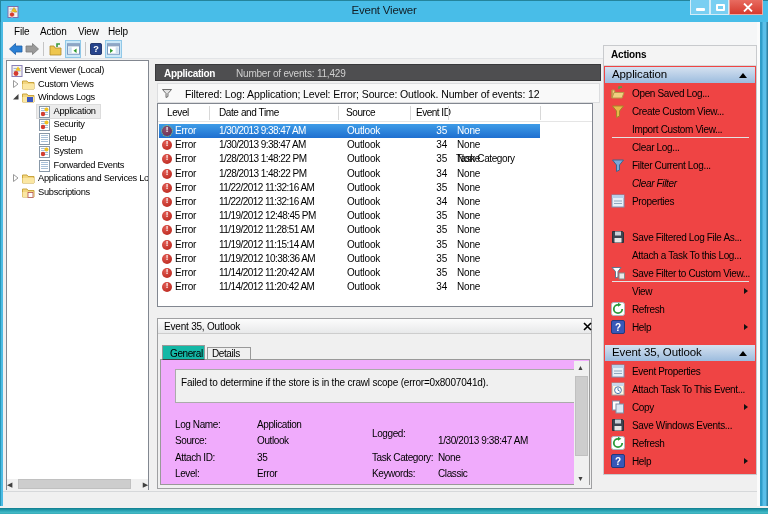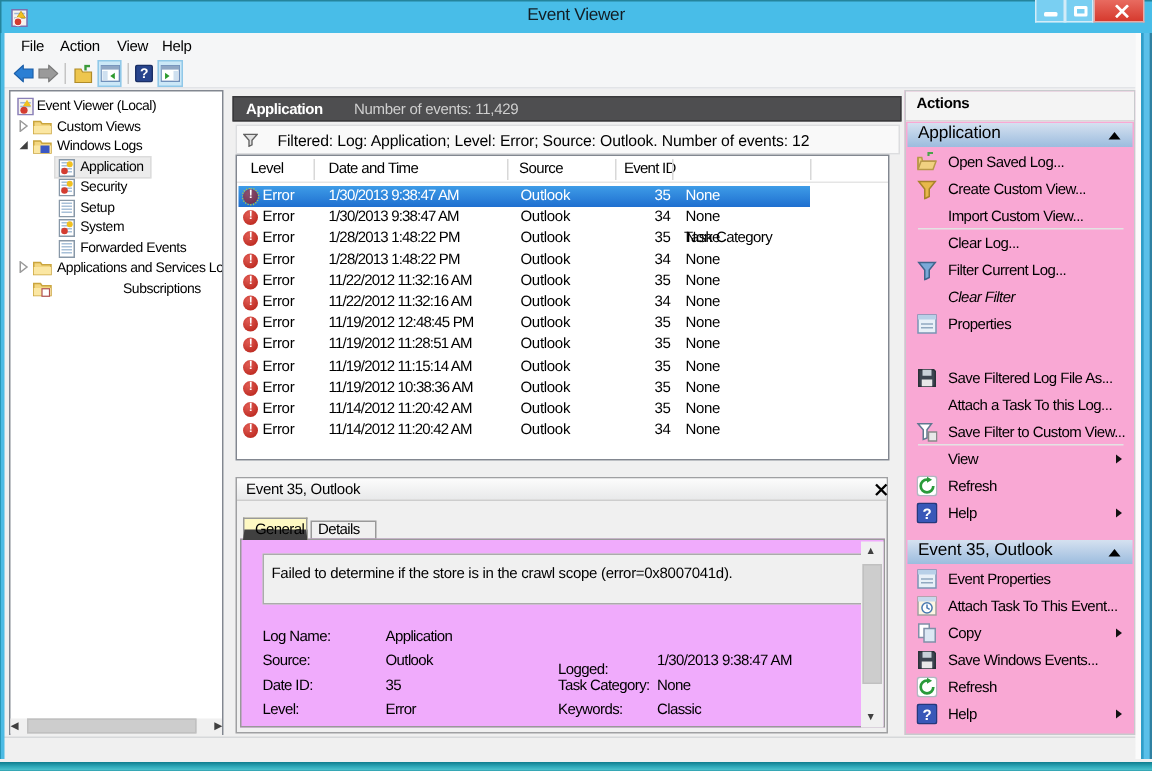--- a/index.html
+++ b/index.html
@@ -48,28 +48,28 @@
 .ec1 { position:absolute; left:16px; top:1px; }
 .ec2 { position:absolute; left:60px; top:1px; letter-spacing:-0.55px; }
 .ec3 { position:absolute; left:188px; top:1px; }
 .ec4 { position:absolute; left:252px; width:36px; top:1px; text-align:right; }
 .ec5 { position:absolute; left:298px; top:1px; }
 
 
 #epanel { left:157px; top:318px; width:435px; height:171px; background:#f0f0f0; border:1px solid #9fa0a2; }
 #ephdr { position:absolute; left:0; top:0; width:433px; height:15px; background:linear-gradient(#fcfcfc,#e8e9ea); border-bottom:1px solid #cdcdcd; }
 .tab { position:absolute; top:20px; height:19px; background:#f0f0f0; border:1px solid #999; }
-#tabgen { left:4px; width:43px; height:15px; background:#fef9c3; border-bottom:7px solid #404040; z-index:2; top:26px; }
+#tabgen { left:4px; width:43px; height:15px; background:#14b8a6; border-bottom:1px solid #404040; z-index:2; top:26px; }
 #tabdet { left:49px; width:44px; top:27.5px; height:13px; }
 #tabpage { position:absolute; left:2px; top:40px; width:430px; height:126px; background:#f0abfc; border:1px solid #999; }
 #msgbox { position:absolute; left:14px; top:9px; width:400px; height:34px; background:#f0f0f0; border:1px solid #ababab; }
 .fl { position:absolute; white-space:nowrap; letter-spacing:-0.4px; }
 
 
-#actions { left:603px; top:60px; width:154px; height:430px; background:#f9a8d4; border:1px solid #c8cacd; }
+#actions { left:603px; top:45px; width:154px; height:430px; background:#ef4444; border:1px solid #c8cacd; }
 #acttitle { position:absolute; left:0; top:0; width:152px; height:20px; background:#f4f4f4; border-bottom:1px solid #d9d9d9; }
 .acthdr { position:absolute; left:1px; width:150px; height:16px; background:linear-gradient(#d5e1f0,#9cbcde); }
 .acthdr .t { position:absolute; left:7px; top:1px; font-size:11.5px; letter-spacing:-0.1px; }
 .acthdr .tri { position:absolute; right:8px; top:6px; width:0; height:0; border-bottom:5px solid #000; border-left:4px solid transparent; border-right:4px solid transparent; }
 .actitem { position:absolute; left:1px; width:151px; height:18px; }
 .aicon { position:absolute; left:6px; top:2px; width:14px; height:14px; }
 .atext { position:absolute; left:27px; top:4px; white-space:nowrap; letter-spacing:-0.35px; }
 .aarrow { position:absolute; right:8px; top:6px; width:0; height:0; border-left:4.5px solid #111; border-top:3.5px solid transparent; border-bottom:3.5px solid transparent; }
 .asep { position:absolute; left:8px; width:137px; height:1px; background:#e3e3e3; }
 
@@ -223,21 +223,21 @@
     <div class="abs" style="left:15px;top:112px;"><svg width="13" height="11" viewBox="0 0 13 11">
         <path d="M0.5 2 L0.5 10 L12 10 L12 3.5 L6 3.5 L5 2 Z" fill="#f3d680" stroke="#caa53e"></path>
         <path d="M0.5 5 L12 5 L12 10 L0.5 10 Z" fill="#fbe7a3"></path>
       </svg></div>
     <div class="trow" style="left:31px;top:112px;">Applications and Services Lo</div>
     <div class="abs" style="left:15px;top:125.5px;"><svg width="13" height="11" viewBox="0 0 13 11">
         <path d="M0.5 2 L0.5 10 L12 10 L12 3.5 L6 3.5 L5 2 Z" fill="#f3d680" stroke="#caa53e"></path>
         <path d="M0.5 5 L12 5 L12 10 L0.5 10 Z" fill="#fbe7a3"></path>
         <rect x="6" y="5.5" width="5" height="5" fill="#fff" stroke="#b05050" stroke-width="0.8"></rect>
       </svg></div>
-    <div class="trow" style="left:31px;top:125.5px;margin-left:44px;">Subscriptions</div>
+    <div class="trow" style="left:31px;top:125.5px;">Subscriptions</div>
   </div>
 <div class="abs" id="treehsb">
     <div class="abs arr" style="left:0;top:1px;">◀</div>
   <div class="abs thumb" style="left:11px;top:0;width:113px;height:10px;"></div>
   <div class="abs arr" style="right:0;top:1px;">▶</div>
   </div>
 
 <div class="abs" id="chead">
   <span class="abs nw" style="left:8px;top:3px;font-weight:bold;letter-spacing:-0.3px;">Application</span>
   <span class="abs nw" style="left:80px;top:3px;color:#cfcfcf;">Number of events: 11,429</span>
@@ -373,23 +373,23 @@
       <span class="abs nw" style="left:7px;top:2px;letter-spacing:-0.4px;">General</span>
     </div>
  <div id="tabpage">
    <div id="msgbox">
         <span class="abs nw" style="left:5px;top:7px;">Failed to determine if the store is in the crawl scope (error=0x8007041d).</span>
       </div>
    <span class="fl" style="left:14px;top:59px;">Log Name:</span>
       <span class="fl" style="left:96px;top:59px;">Application</span>
    <span class="fl" style="left:14px;top:75px;">Source:</span>
       <span class="fl" style="left:96px;top:75px;">Outlook</span>
-   <span class="fl" style="left:211px;top:81px;">Logged:</span>
+   <span class="fl" style="left:211px;top:68px;">Logged:</span>
       <span class="fl" style="left:277px;top:75px;">1/30/2013 9:38:47 AM</span>
-   <span class="fl" style="left:14px;top:92px;">Date ID:</span>
+   <span class="fl" style="left:14px;top:92px;">Attach ID:</span>
       <span class="fl" style="left:96px;top:92px;">35</span>
    <span class="fl" style="left:211px;top:92px;">Task Category:</span>
       <span class="fl" style="left:277px;top:92px;">None</span>
    <span class="fl" style="left:14px;top:108px;">Level:</span>
       <span class="fl" style="left:96px;top:108px;">Error</span>
    <span class="fl" style="left:211px;top:108px;">Keywords:</span>
       <span class="fl" style="left:277px;top:108px;">Classic</span>
    <div class="abs sbv" style="left:413px;top:1px;width:15px;height:124px;">
      <div class="abs arr" style="left:3px;top:2px;">▲</div>
      <div class="abs thumb" style="left:1px;top:15px;width:13px;height:80px;"></div>

